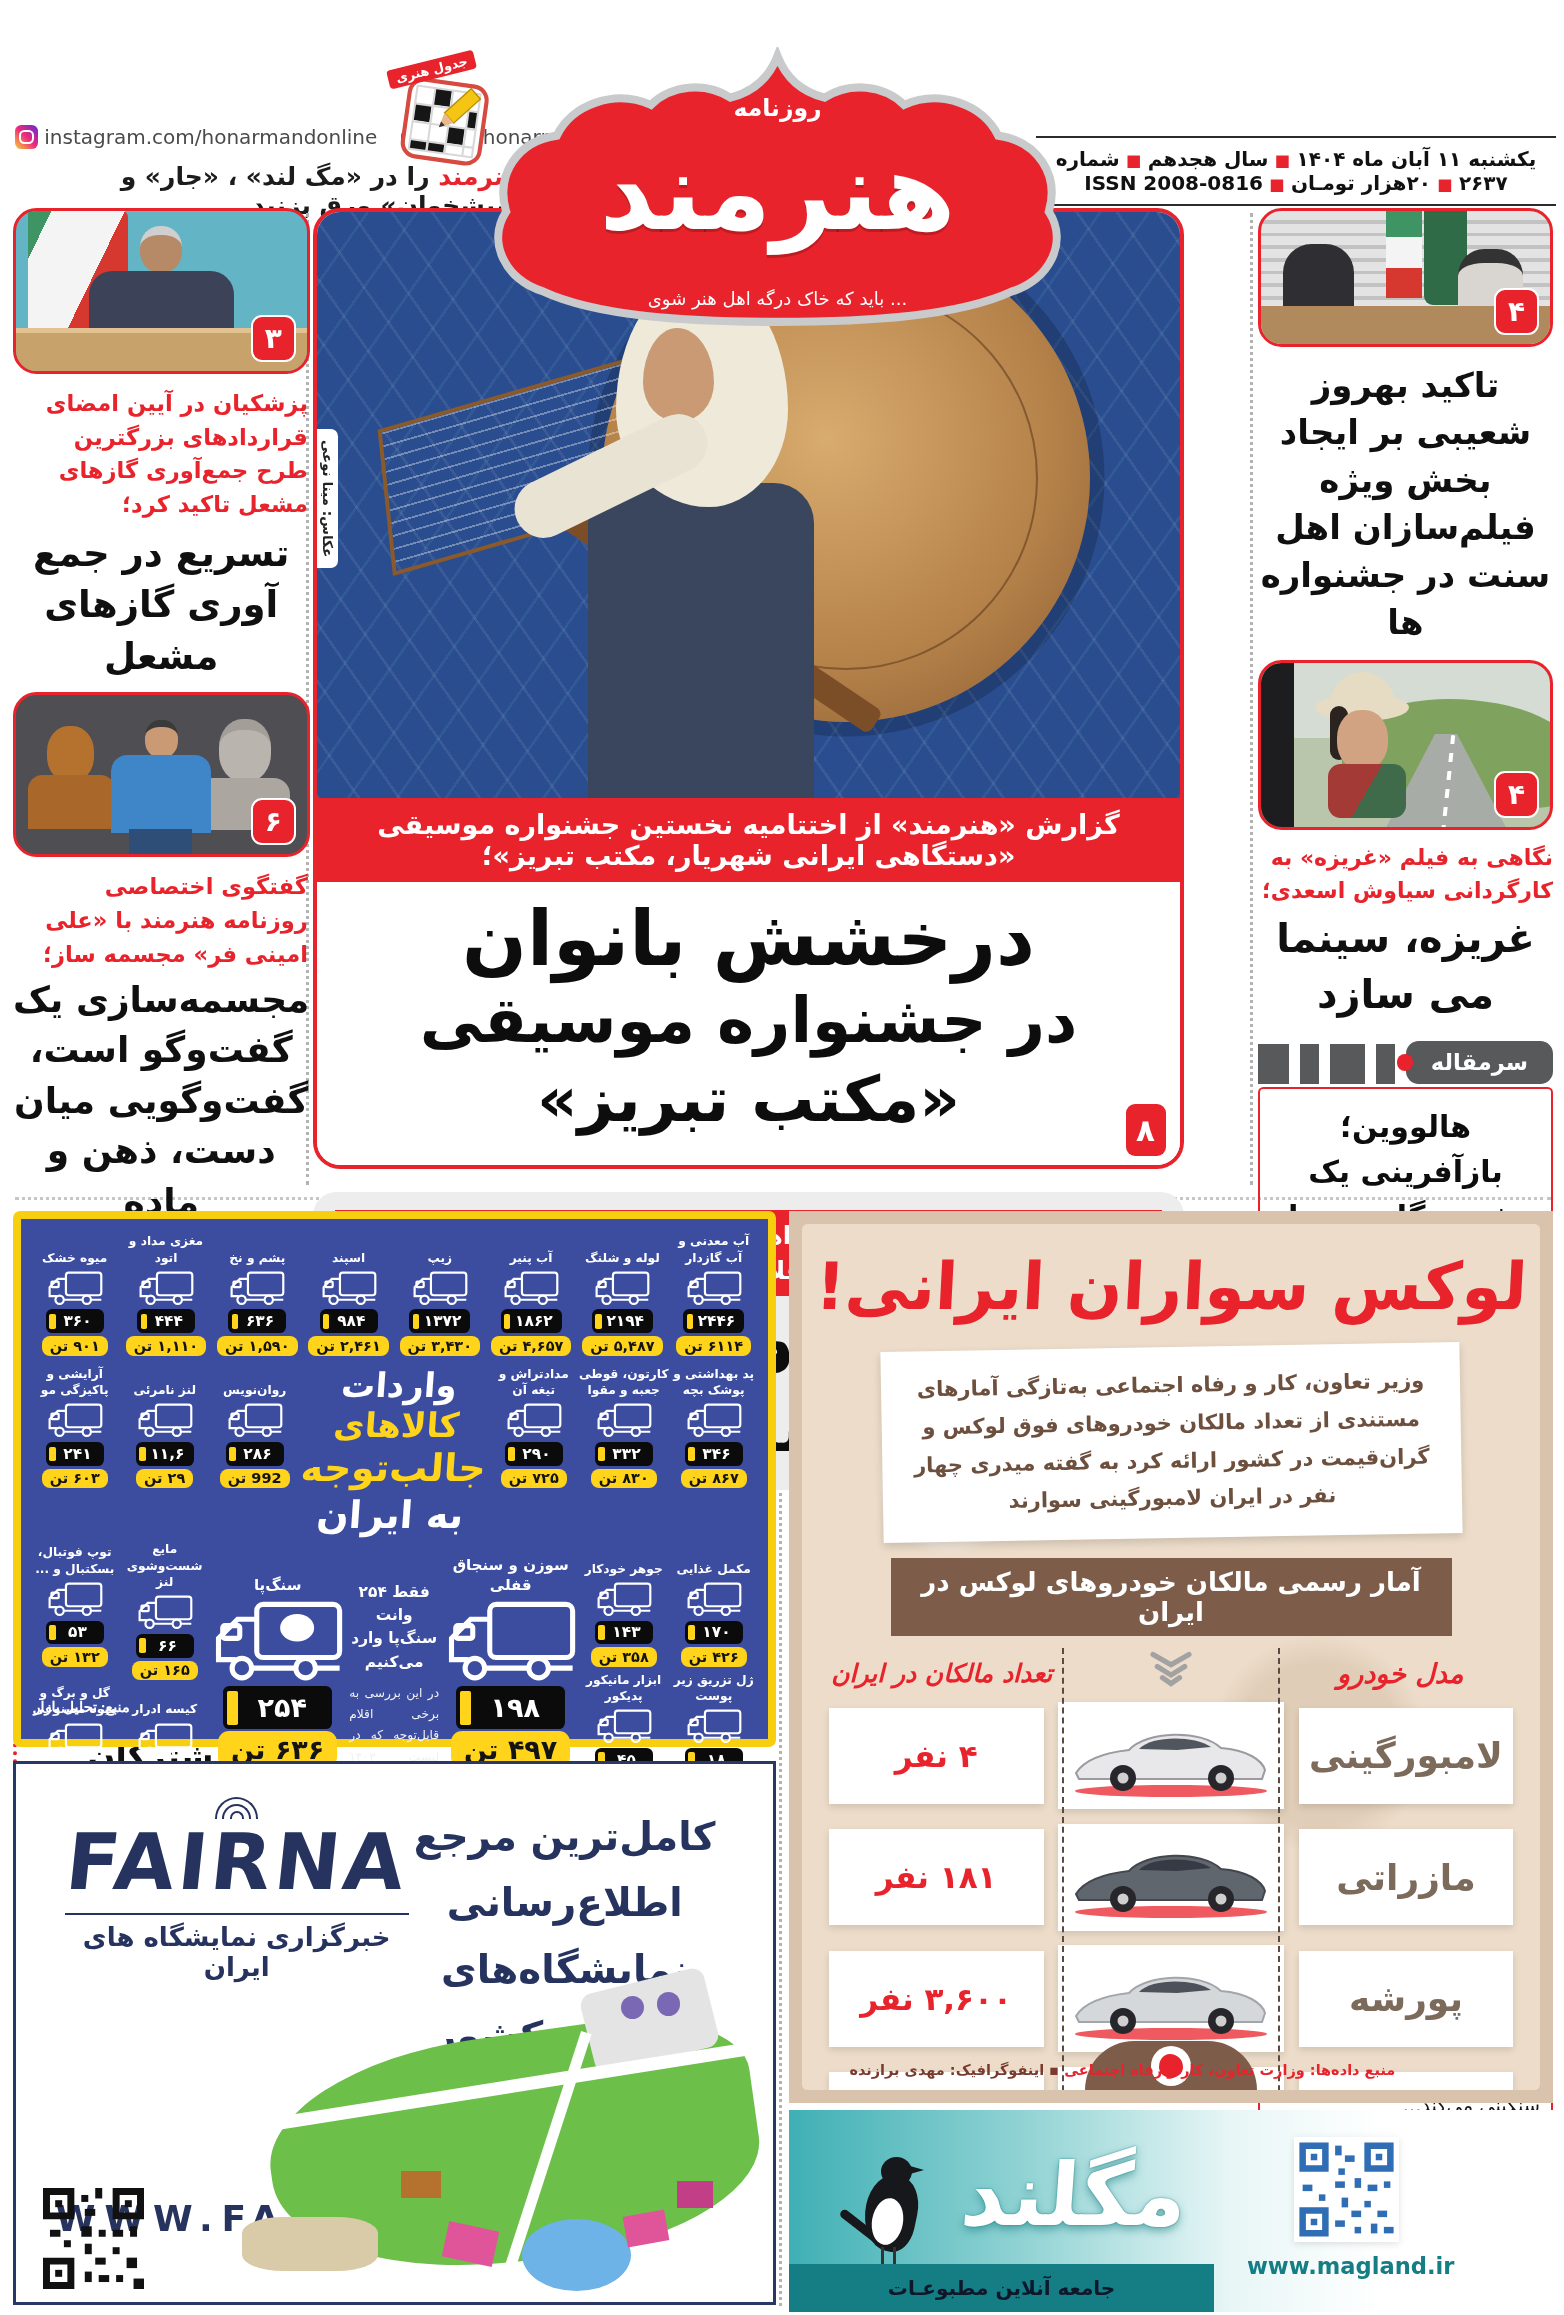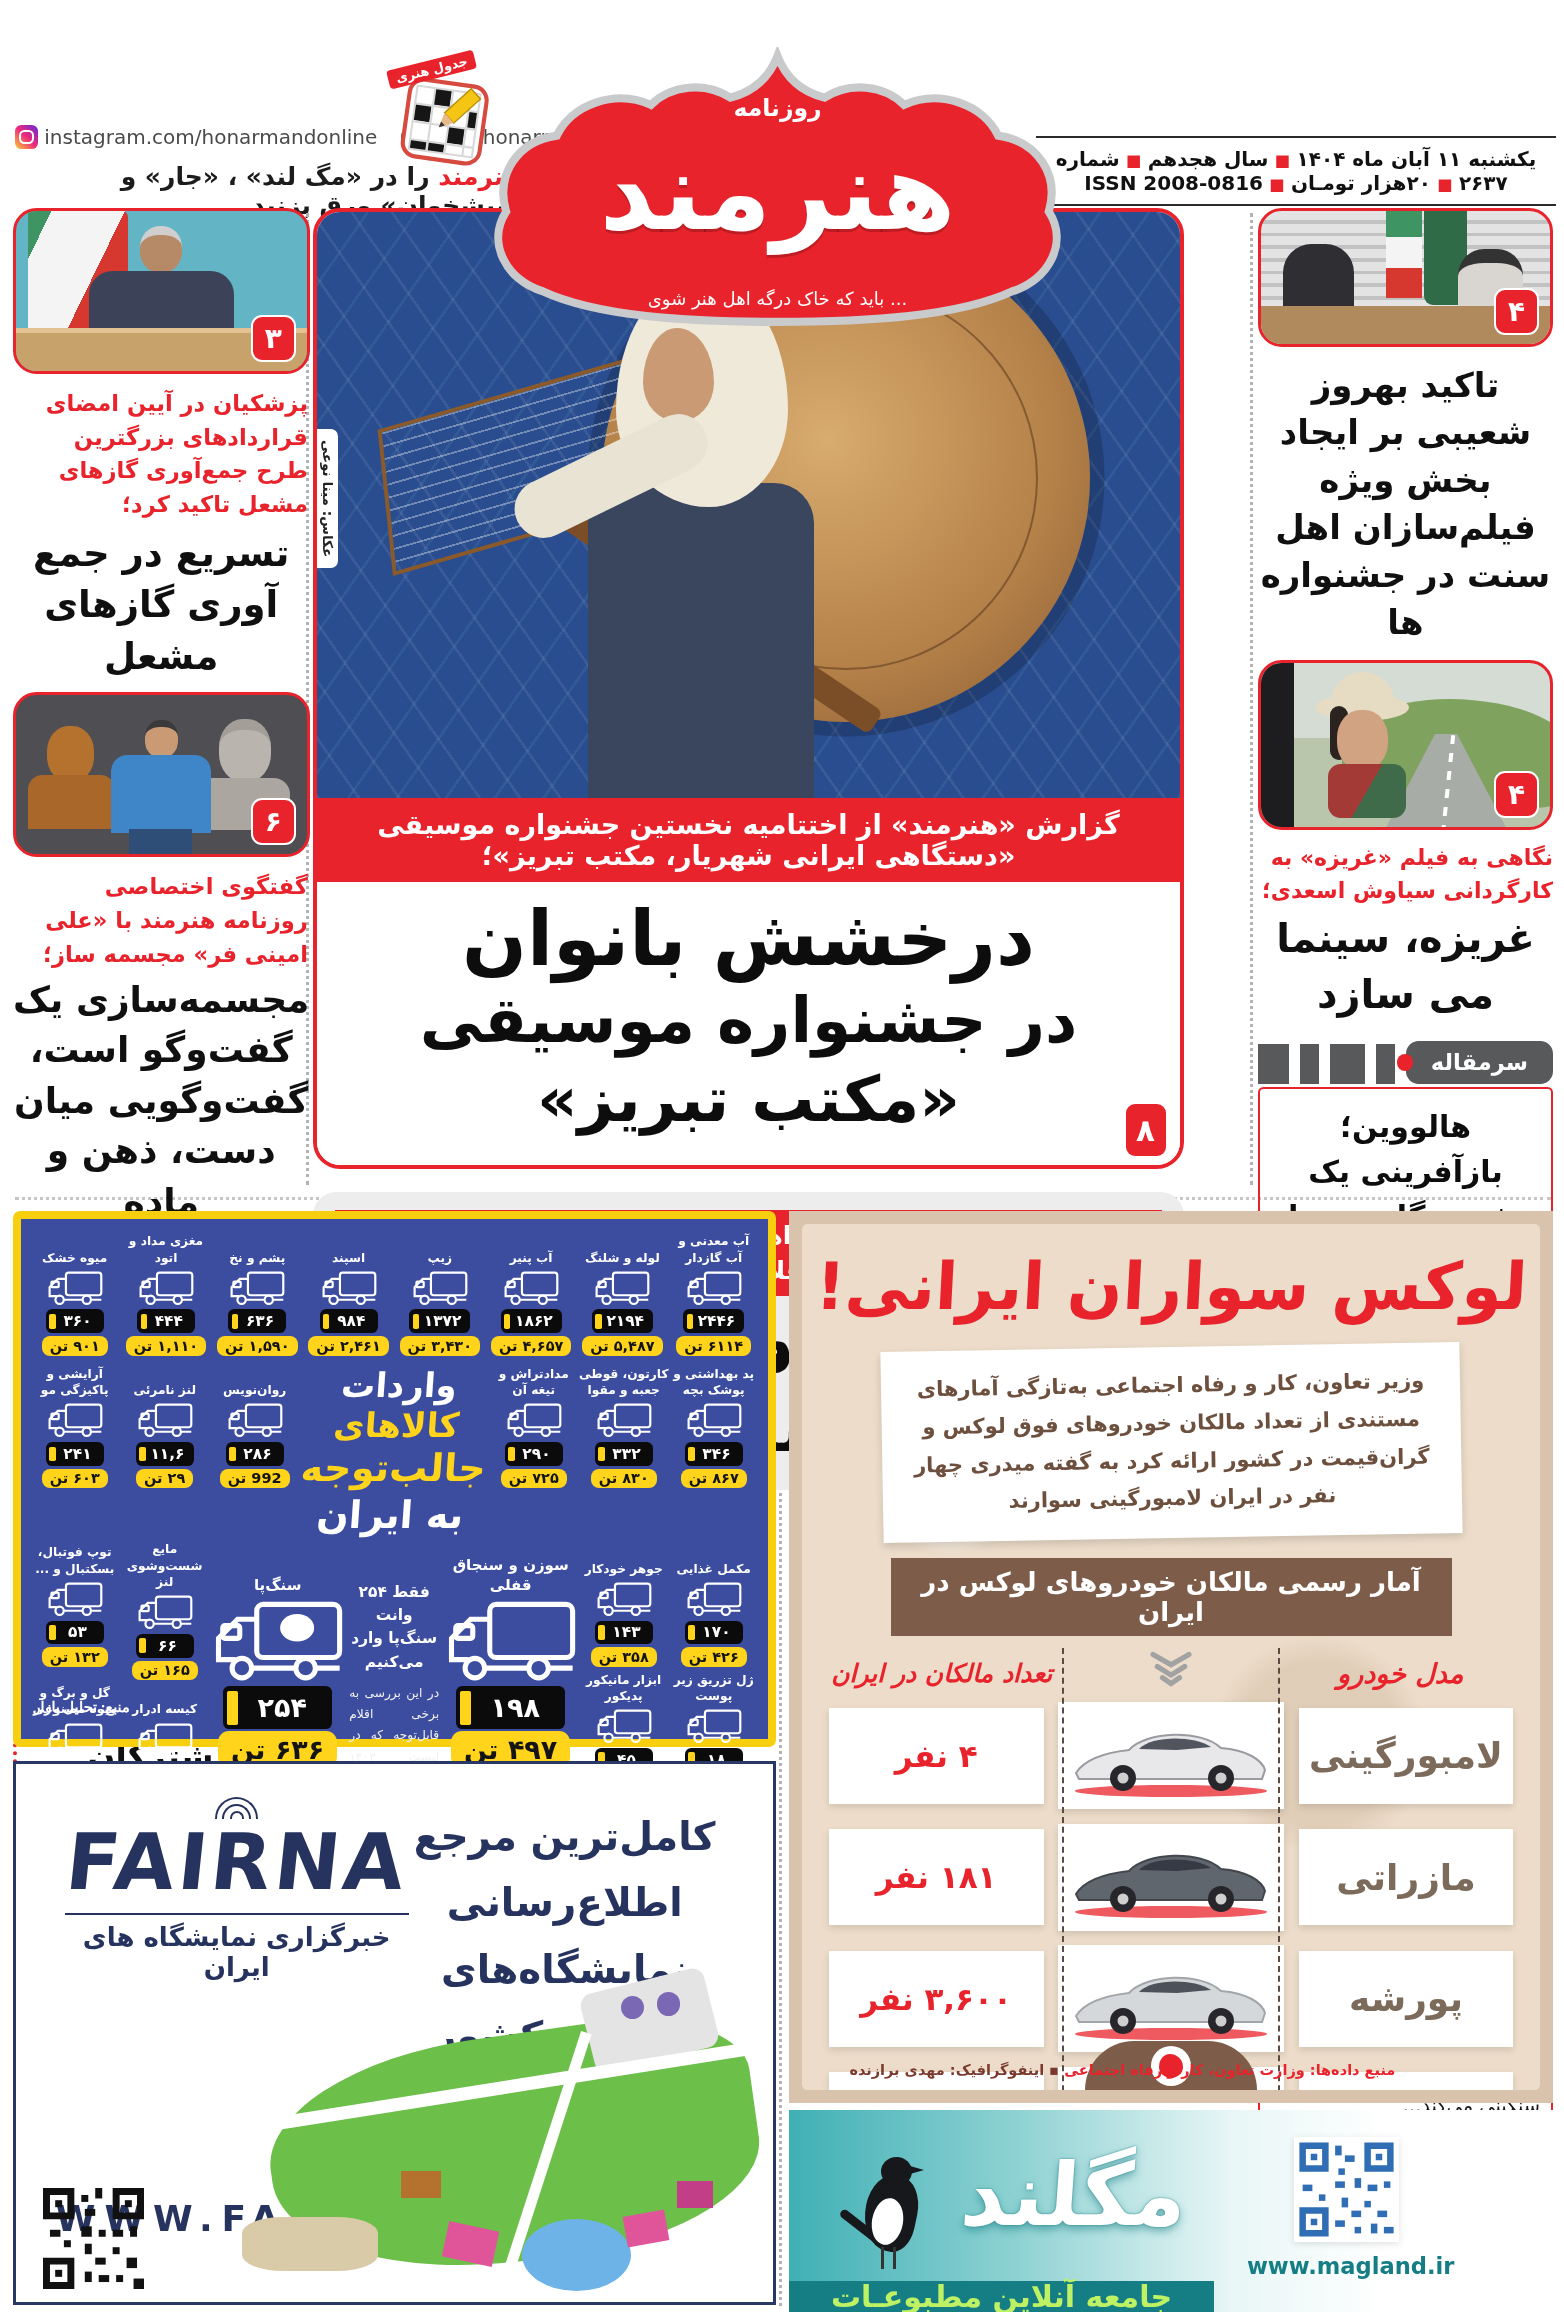--- a/index.html
+++ b/index.html
@@ -203,21 +203,21 @@
   .fa-sub { font-size:26px; font-weight:bold; color:#26335e; }
   .fa-head { position:absolute; right:27px; top:40px; width:362px; text-align:center; color:#26335e; font-weight:bold; font-size:39px; line-height:1.7; }
   .fa-url { position:absolute; left:40px; top:434px; direction:ltr; font-size:36px; font-weight:bold; color:#26335e; letter-spacing:9px; }
   .fa-map { position:absolute; right:5.4px; bottom:3.6px; width:543px; height:326px; }
   .mp { position:absolute; }
   .fa-qr { position:absolute; left:27px; bottom:12.7px; width:101px; height:101px; color:#111; }
 
   
   .magland { position:absolute; left:789px; top:2110px; width:764px; height:202px; background:linear-gradient(to right,#3fb0b5 0%,#8fd2d3 30%,#e8f6f6 58%,#fff 78%); overflow:hidden; }
   .mg-name { position:absolute; left:172px; top:34px; font-size:87px; font-weight:bold; color:#fff; text-shadow:0 0 1.8px #157e84,0 3.6px 9px rgba(21,126,132,.55); transform:skewX(-4deg); }
-  .mg-strip { position:absolute; left:0; bottom:0; width:425px; height:31px; background:#157e84; color:#bef264; font-size:30px; font-weight:bold; display:flex; align-items:center; justify-content:center; }
+  .mg-strip { position:absolute; left:0; bottom:0; width:425px; height:48px; background:#157e84; color:#0f172a; font-size:20px; font-weight:bold; display:flex; align-items:center; justify-content:center; }
   .mg-bird { position:absolute; left:52px; top:25px; width:100px; height:136px; }
   .mg-body { position:absolute; left:23.5px; top:40px; width:52px; height:76px; background:#17181c; border-radius:50% 50% 40% 60%; transform:rotate(12deg); }
   .mg-belly { position:absolute; left:31px; top:63px; width:31px; height:47px; background:#fff; border-radius:50%; transform:rotate(10deg); }
   .mg-head { position:absolute; left:40px; top:22px; width:31px; height:29px; background:#17181c; border-radius:50%; }
   .mg-beak { position:absolute; left:69px; top:31px; width:0; height:0; border-left:14.5px solid #17181c; border-top:4.5px solid transparent; border-bottom:4.5px solid transparent; }
   .mg-tail { position:absolute; left:-5.4px; top:87px; width:49px; height:9px; background:#17181c; border-radius:5.4px; transform:rotate(38deg); }
   .mg-leg1,.mg-leg2 { position:absolute; top:112px; width:2.7px; height:22px; background:#333; }
   .mg-leg1{ left:40px; } .mg-leg2{ left:52px; }
   .mg-qr { position:absolute; right:154px; top:27px; width:105px; height:105px; color:#2f6db4; background:#fff; padding:5.4px; box-shadow:0 1.8px 7.2px rgba(0,0,0,.12); }
   .mg-url { position:absolute; right:107px; top:143px; width:199px; text-align:center; direction:ltr; font-size:22.6px; font-weight:bold; color:#157e84; }

